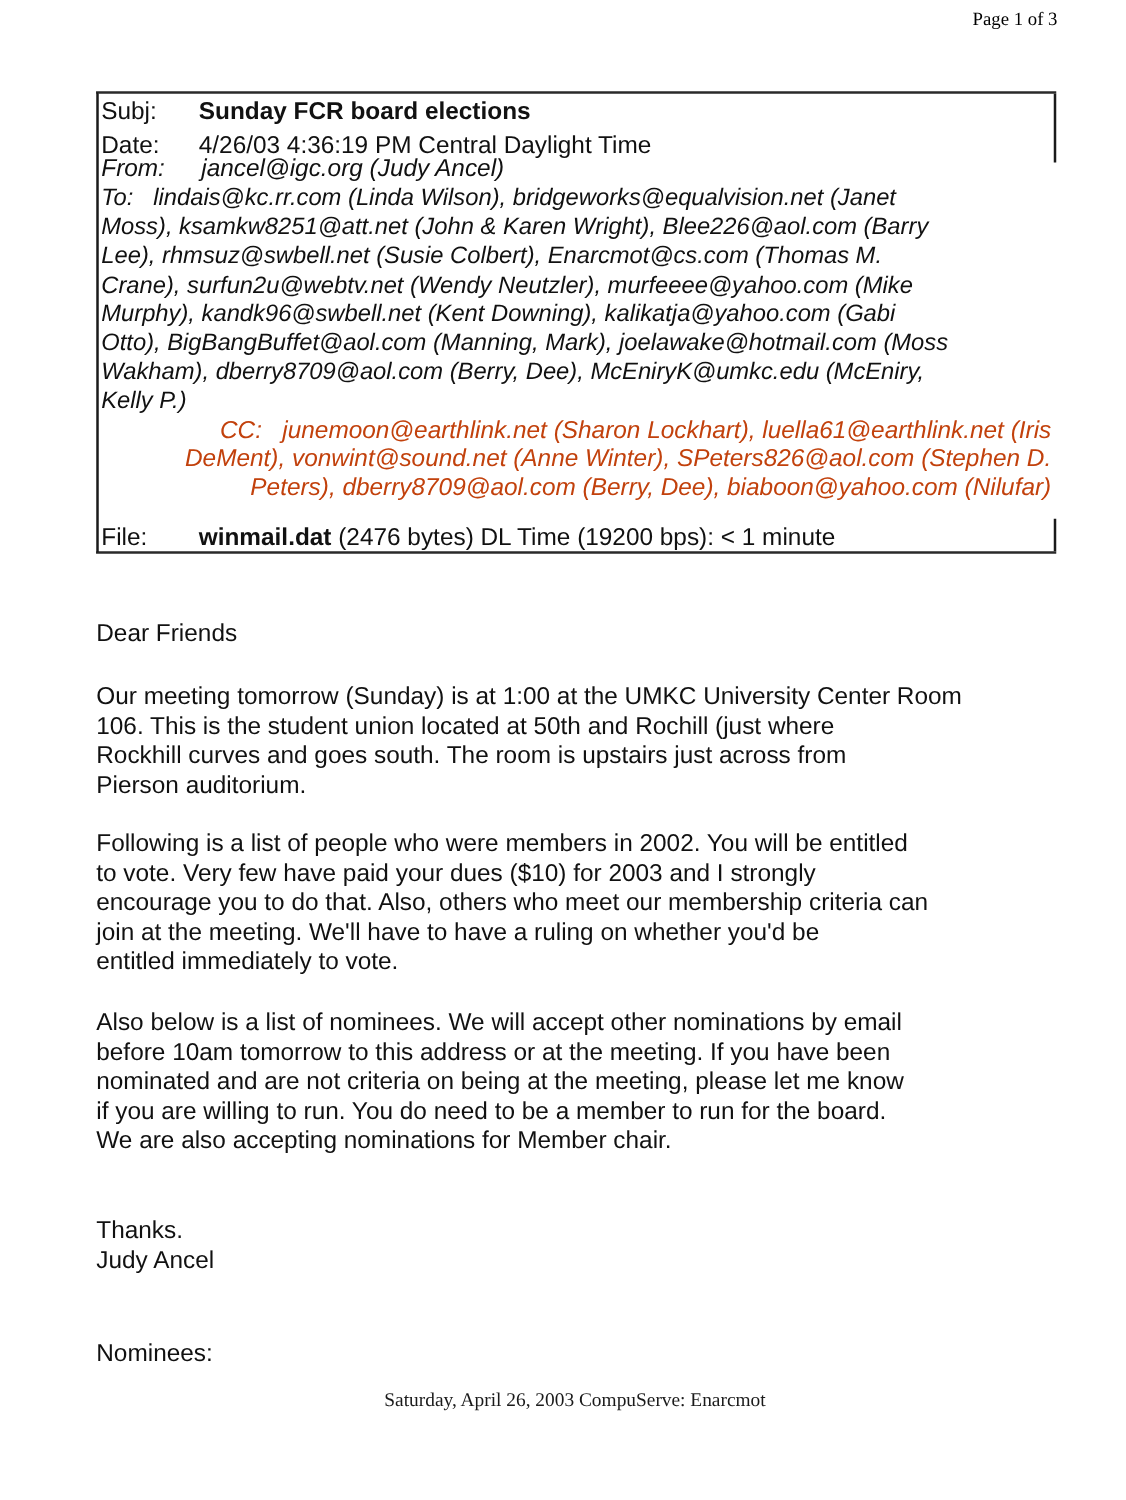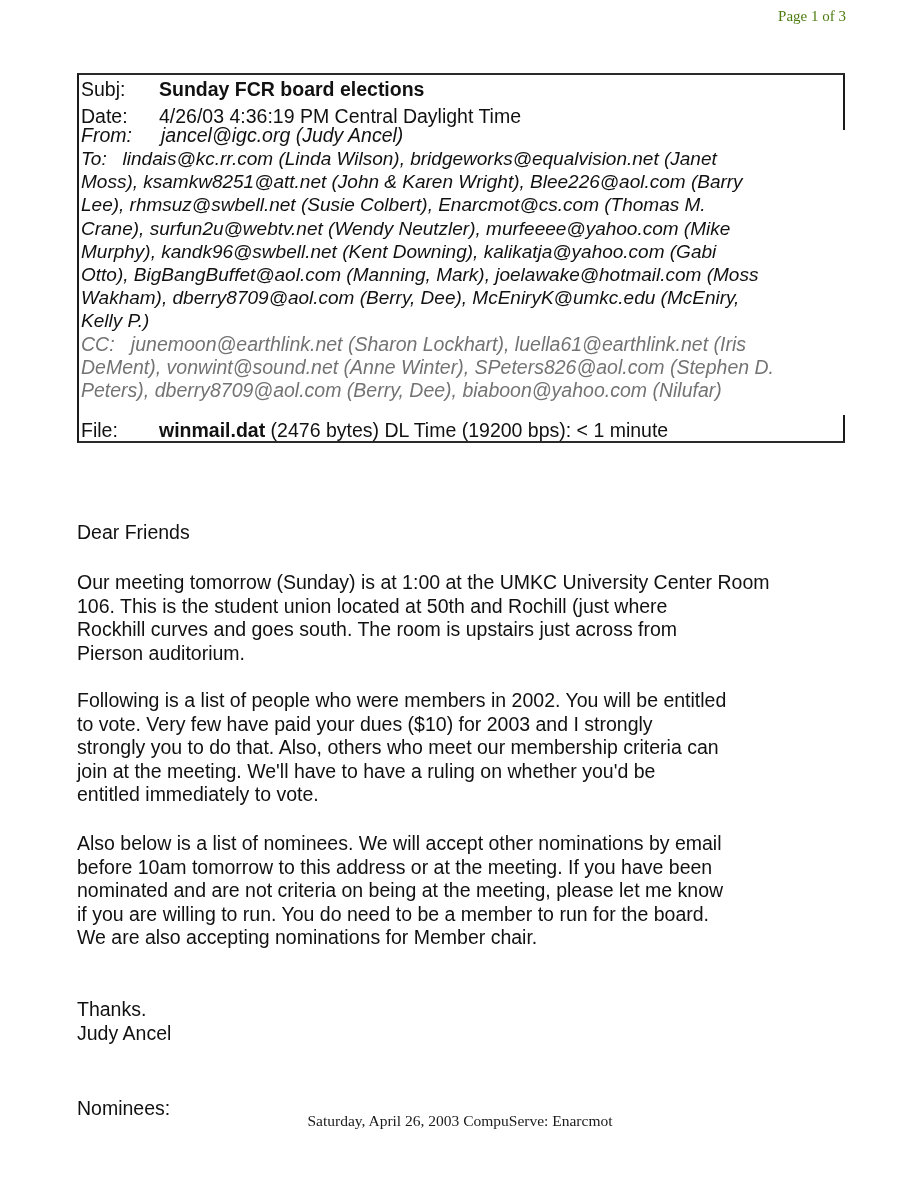--- a/index.html
+++ b/index.html
@@ -14,21 +14,21 @@
       overflow: hidden;
       color: #111111;
       font-family: "Liberation Sans", sans-serif;
     }
     .page-num {
       position: absolute;
       top: 8px;
       right: 55px;
       font-family: "Liberation Serif", serif;
       font-size: 15px;
-      color: #4d7c0f;
+      color: #000000;
     }
     .header-box {
       position: absolute;
       left: 77px;
       top: 73px;
       width: 768px;
       height: 370px;
       border-left: 2px solid #1a1a1a;
       border-top: 2px solid #2a2a2a;
       border-bottom: 2px solid #2a2a2a;
@@ -80,31 +80,31 @@
     }
     .to-block .line, .cc-block .line { white-space: nowrap; display: block; }
     .cc-block {
       position: absolute;
       left: 2px;
       top: 258px;
       width: 760px;
       font-size: 19.5px;
       line-height: 23.2px;
       font-style: italic;
-      color: #737373;
+      color: #c2410c;
+      text-align: right;
     }
     .file { top: 344px; }
     .body-text {
       position: absolute;
       left: 77px;
       width: 780px;
       font-size: 19.5px;
       line-height: 23.5px;
       color: #111;
-      margin-top: 25px;
     }
     .body-text .line { display: block; white-space: nowrap; }
     .greeting { top: 496px; }
     .para1 { top: 546px; }
     .para2 { top: 664px; }
     .para3 { top: 807px; }
     .thanks { top: 973px; }
     .nominees { top: 1072px; }
     .footer {
       position: absolute;
@@ -165,21 +165,21 @@
 <div class="body-text para1">
   <span class="line">Our meeting tomorrow (Sunday) is at 1:00 at the UMKC University Center Room</span>
   <span class="line">106. This is the student union located at 50th and Rochill (just where</span>
   <span class="line">Rockhill curves and goes south. The room is upstairs just across from</span>
   <span class="line">Pierson auditorium.</span>
 </div>
 
 <div class="body-text para2">
   <span class="line">Following is a list of people who were members in 2002. You will be entitled</span>
   <span class="line">to vote. Very few have paid your dues ($10) for 2003 and I strongly</span>
-  <span class="line">strongly you to do that. Also, others who meet our membership criteria can</span>
+  <span class="line">encourage you to do that. Also, others who meet our membership criteria can</span>
   <span class="line">join at the meeting. We'll have to have a ruling on whether you'd be</span>
   <span class="line">entitled immediately to vote.</span>
 </div>
 
 <div class="body-text para3">
   <span class="line">Also below is a list of nominees. We will accept other nominations by email</span>
   <span class="line">before 10am tomorrow to this address or at the meeting. If you have been</span>
   <span class="line">nominated and are not criteria on being at the meeting, please let me know</span>
   <span class="line">if you are willing to run. You do need to be a member to run for the board.</span>
   <span class="line">We are also accepting nominations for Member chair.</span>

